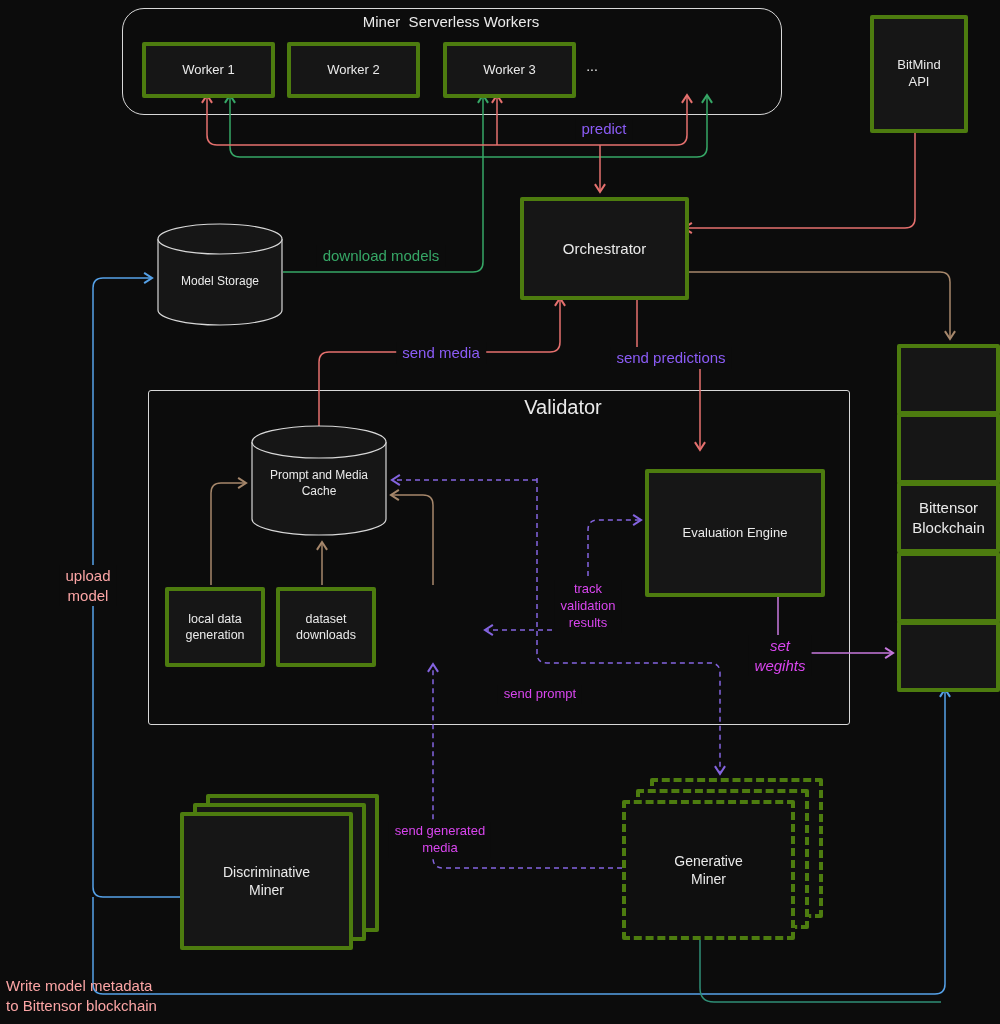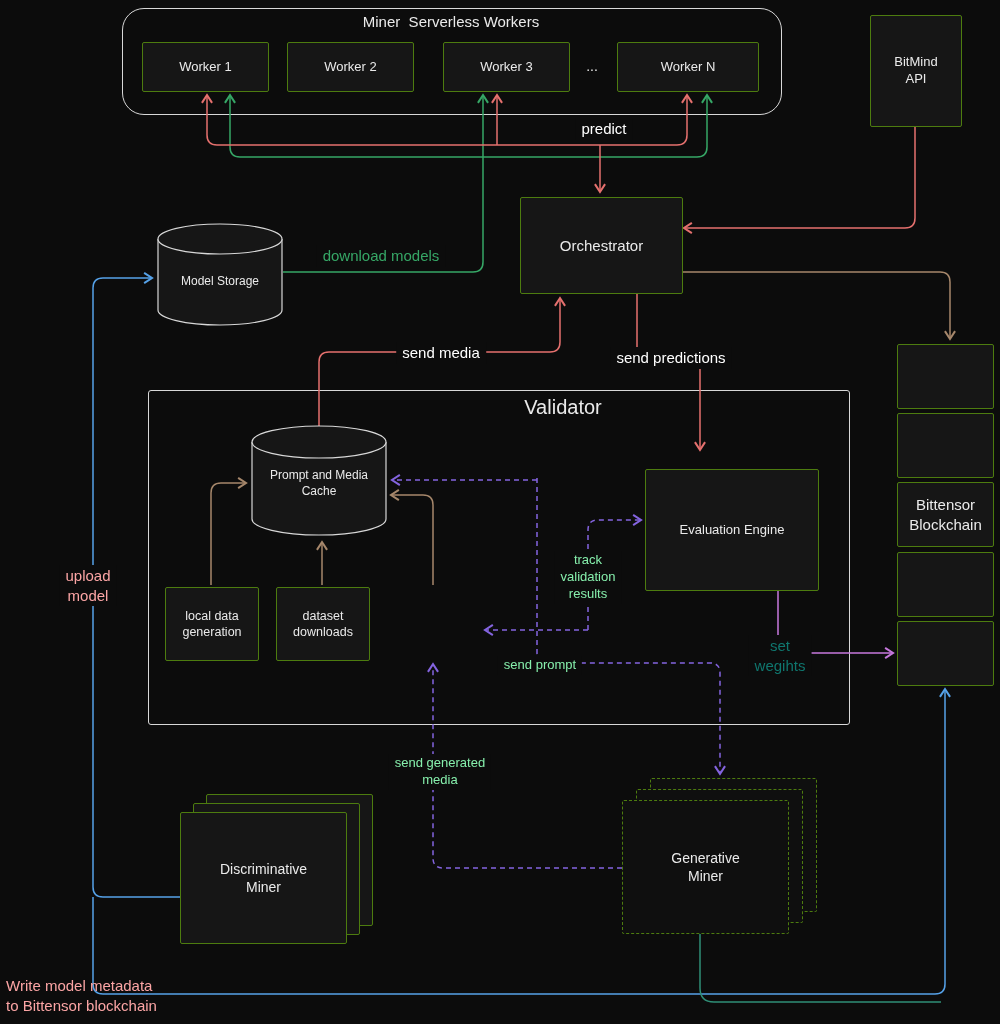--- a/index.html
+++ b/index.html
@@ -1,33 +1,33 @@
 <!DOCTYPE html>
 <html><head>
 <meta charset="utf-8">
 <style>
   html,body{margin:0;padding:0;background:#0c0c0c;}
   #stage{position:relative;width:1000px;height:1024px;background:#0c0c0c;overflow:hidden;
          font-family:"Liberation Sans",sans-serif;color:#eaeaea;}
   .ctn{position:absolute;border:1px solid #d8d8d8;background:transparent;z-index:1;}
   #wires{position:absolute;left:0;top:0;z-index:2;}
-  .box{position:absolute;border:1px solid #4d7c0f;background:#161616;border-radius:2px;
+  .box{position:absolute;border:4px solid #4d7c0f;background:#161616;border-radius:2px;
        display:flex;align-items:center;justify-content:center;text-align:center;
        z-index:3;line-height:1.3;}
   .dash{border-style:dashed;background:#0f0f0f;}
   .cyl{position:absolute;z-index:3;}
   .cyl .txt{position:absolute;left:0;width:100%;text-align:center;line-height:1.3;}
   .ttl{position:absolute;text-align:center;z-index:4;}
   .pre{white-space:pre-wrap;}
   .ml{white-space:pre-line;}
   .lbl{position:absolute;z-index:5;text-align:center;background:#0c0c0c;
        padding:1px 6px;line-height:1.3;transform:translateX(-50%);}
   .nobg{background:transparent;transform:none;text-align:left;padding:0;}
-  .c-red{color:#ffffff;}.c-green{color:#36a766;}.c-blue{color:#fca5a5;}
-  .c-purple{color:#86efac;}.c-magenta{color:#0f766e;}
+  .c-red{color:#8b5cf6;}.c-green{color:#36a766;}.c-blue{color:#fca5a5;}
+  .c-purple{color:#d946ef;margin-top:29px;}.c-magenta{color:#d946ef;font-style:italic;}
 </style>
 </head>
 <body>
 
 <div id="stage">
 
   <div class="ctn" style="left:122px;top:8px;width:658px;height:105px;border-radius:22px;"></div>
   <div class="ctn" style="left:148px;top:390px;width:700px;height:333px;border-radius:3px;"></div>
 
   <svg id="wires" width="1000" height="1024">
@@ -121,23 +121,20 @@
   <div class="box" style="left:142px;top:42px;width:125px;height:48px;font-size:13px;">
     <span>Worker 1</span>
     </div>
   <div class="box" style="left:287px;top:42px;width:125px;height:48px;font-size:13px;">
     <span>Worker 2</span>
     </div>
   <div class="box" style="left:443px;top:42px;width:125px;height:48px;font-size:13px;">
     <span>Worker 3</span>
     </div>
   <div class="ttl" style="left:580px;top:58px;width:24px;font-size:14px;">...</div>
-  <div class="box" style="left:617px;top:42px;width:140px;height:48px;font-size:13px;">
-    <span>Worker N</span>
-    </div>
 
   <div class="box" style="left:520px;top:197px;width:161px;height:95px;font-size:15px;">
     <span>Orchestrator</span>
     </div>
 
   <div class="box" style="left:870px;top:15px;width:90px;height:110px;font-size:13px;">
     <span class="ml">BitMind
 API</span>
     </div>
 
@@ -199,20 +196,20 @@
   <div class="lbl c-red" style="left:604px;top:118px;font-size:15px;">predict</div>
   <div class="lbl c-green" style="left:381px;top:245px;font-size:15px;">download models</div>
   <div class="lbl c-red" style="left:441px;top:342px;font-size:15px;">send media</div>
   <div class="lbl c-red" style="left:671px;top:347px;font-size:15px;">send predictions</div>
   <div class="lbl ml c-blue" style="left:88px;top:565px;font-size:15px;">upload
 model</div>
   <div class="lbl ml c-purple" style="left:588px;top:551px;font-size:13px;">track
 validation
 results</div>
   <div class="lbl c-purple" style="left:540px;top:656px;font-size:13px;">send prompt</div>
-  <div class="lbl ml c-purple" style="left:440px;top:754px;font-size:13px;">send generated
+  <div class="lbl ml c-purple" style="left:440px;top:793px;font-size:13px;">send generated
 media</div>
   <div class="lbl ml c-magenta" style="left:780px;top:635px;font-size:15px;">set
 wegihts</div>
   <div class="lbl ml c-blue nobg" style="left:6px;top:976px;font-size:15px;">Write model metadata
 to Bittensor blockchain</div>
 
 </div>
 
 </body></html>

